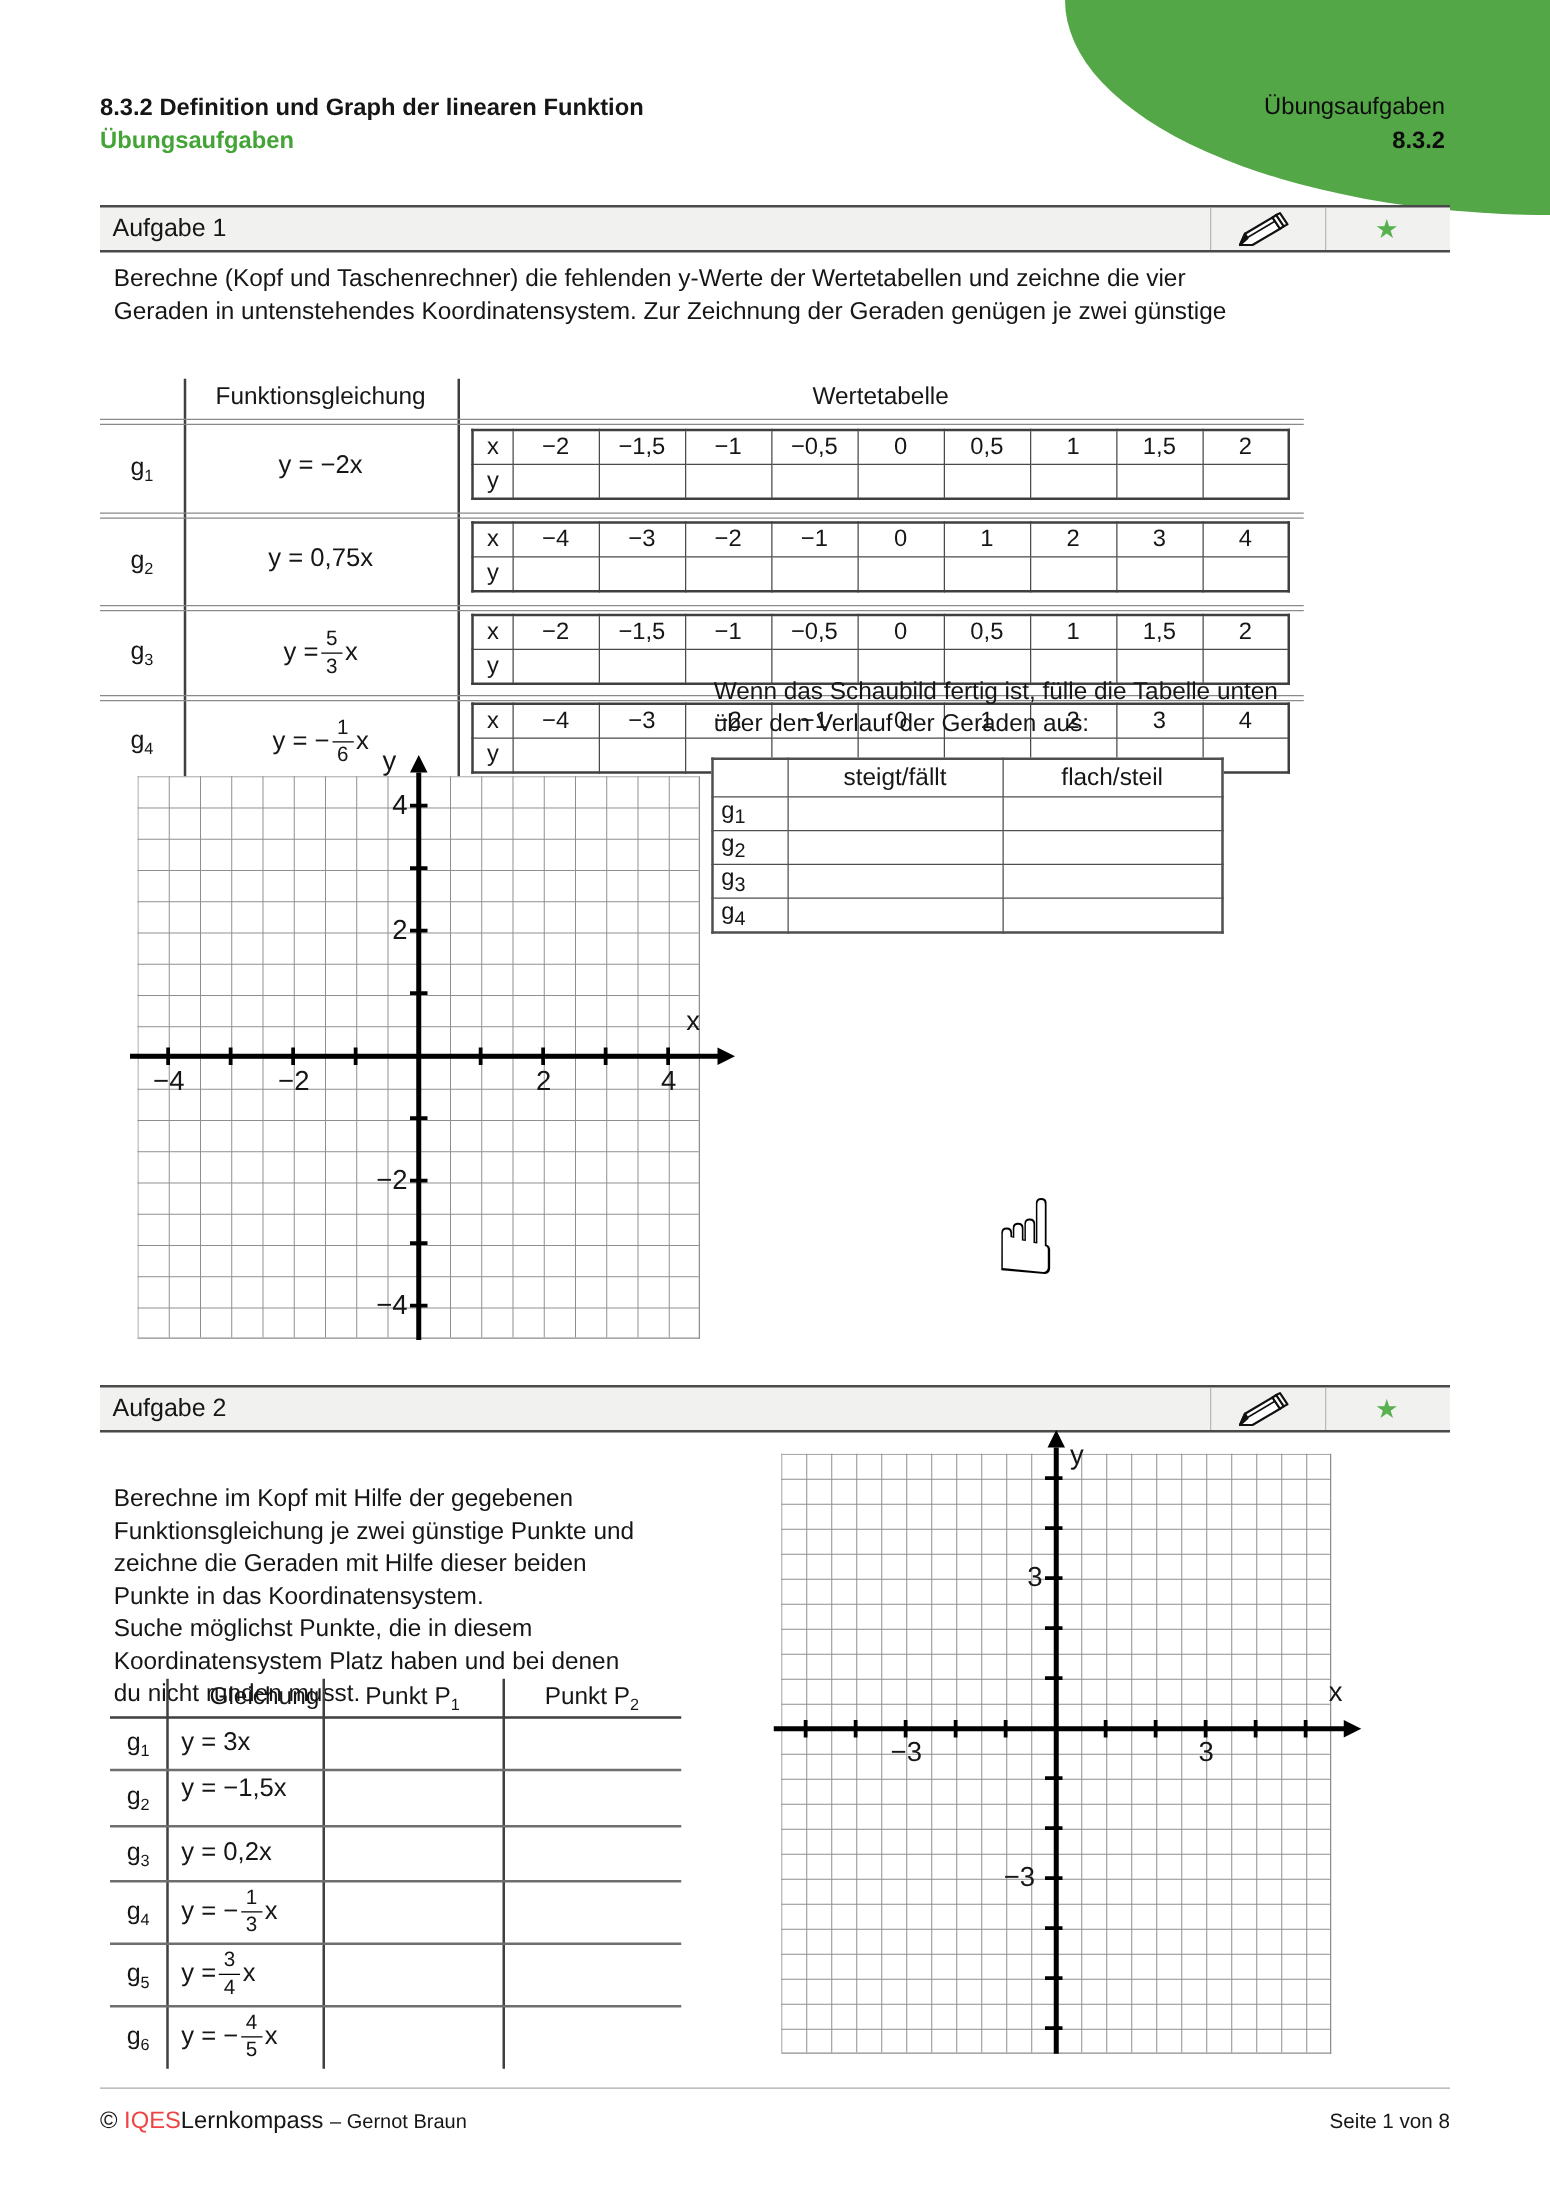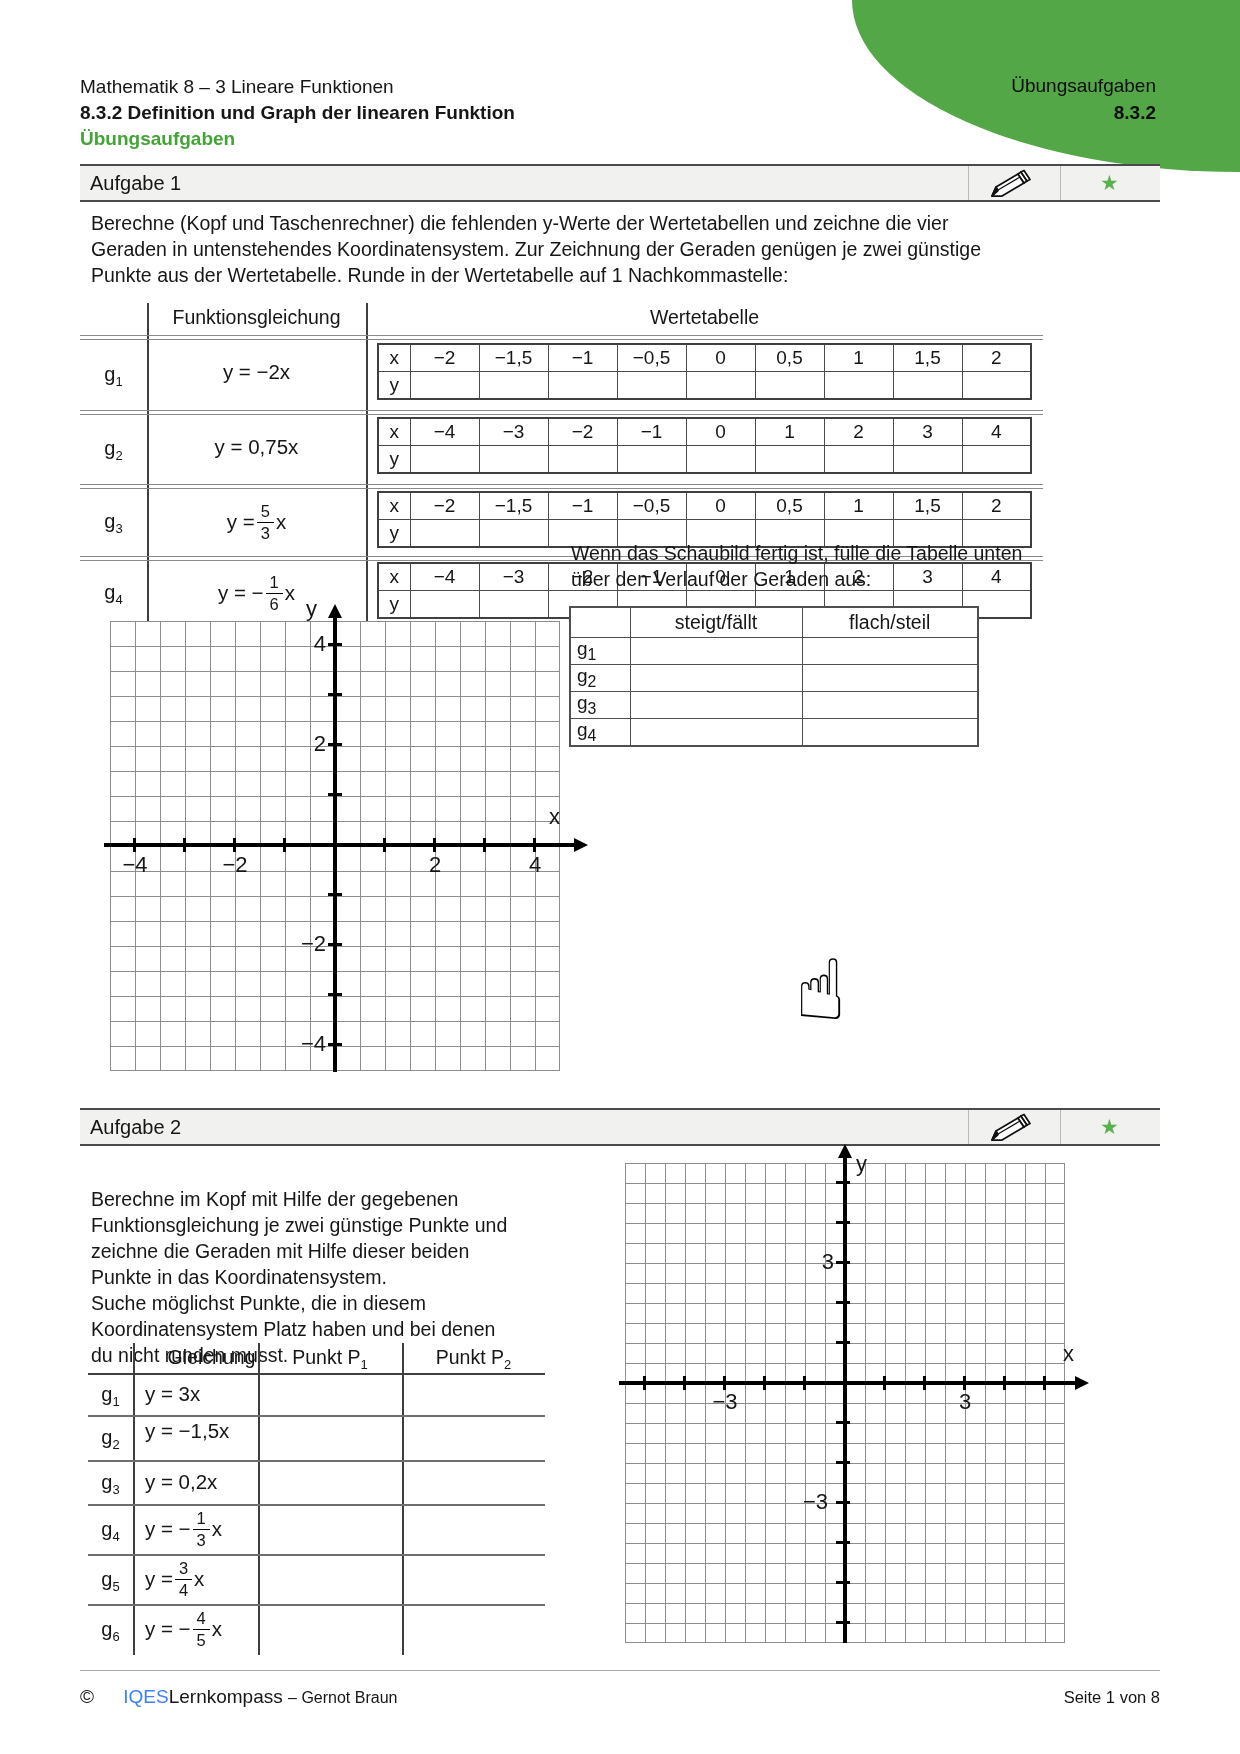--- a/index.html
+++ b/index.html
@@ -58,36 +58,35 @@
   table.vf th{height:29px;font-size:19.5px;text-align:center;}
   table.vf td{height:26px;font-size:19px;padding-left:6px;}
   
   .hintbox{position:absolute;border:2px solid #000;box-sizing:border-box;padding:9px 12px;font-size:16.5px;line-height:21px;background:#fff;}
   .hand{position:absolute;font-size:84px;line-height:1;color:#000;}
   
   .a2-rowline{position:absolute;height:1.6px;background:#6e6e6e;}
   
   .footer-rule{position:absolute;height:1px;background:#ababab;}
   .footer{position:absolute;font-size:19px;}
-  .footer .iqes{color:#3b82f6;margin-left:24px;}
+  .footer .iqes{color:#ef4444;}
   .footer .author{font-size:16px;}
   .pageinfo{position:absolute;font-size:16.5px;}
 </style>
 </head>
 <body>
 
 <div id="page">
 
   <div class="corner-blob"></div>
   <div class="corner-text">
     <div>Übungsaufgaben</div>
     <div class="bold">8.3.2</div>
   </div>
   <div class="abs" style="left:80px;top:74px;">
-    <div class="hdr-line">Mathematik 8 – 3 Lineare Funktionen</div>
     <div class="hdr-line bold">8.3.2 Definition und Graph der linearen Funktion</div>
     <div class="hdr-line green-text">Übungsaufgaben</div>
   </div>
 
   <div class="taskbar" style="top:164px;">
     <div class="taskbar-label">Aufgabe 1</div>
     <div class="bar-divider" style="left:888px;"></div>
     <div class="bar-divider" style="left:980px;"></div>
     <div class="pencil" style="left:905px;">
       <svg width="48" height="34" viewBox="0 0 96 68">
@@ -99,21 +98,20 @@
         </g>
         <line x1="26" y1="46" x2="70" y2="20" stroke="#111" stroke-width="2.5"></line>
       </svg>
     </div>
     <div class="star" style="left:1020px;">★</div>
   </div>
 
   <div class="abs para" style="left:80px;top:210px;width:1080px;">
     <div>Berechne (Kopf und Taschenrechner) die fehlenden y-Werte der Wertetabellen und zeichne die vier</div>
     <div>Geraden in untenstehendes Koordinatensystem. Zur Zeichnung der Geraden genügen je zwei günstige</div>
-    <div>Punkte aus der Wertetabelle. Runde in der Wertetabelle auf 1 Nachkommastelle:</div>
   </div>
 
   <div class="colhead" style="left:147px;top:306px;width:219px;">Funktionsgleichung</div>
   <div class="colhead" style="left:377px;top:306px;width:655px;">Wertetabelle</div>
   <div class="vline" style="left:147px;top:303px;height:319px;"></div>
   <div class="vline" style="left:366px;top:303px;height:319px;"></div>
   <div class="dline" style="left:80px;top:335px;width:963px;"></div>
   <div class="dline" style="left:80px;top:410px;width:963px;"></div>
   <div class="dline" style="left:80px;top:484px;width:963px;"></div>
   <div class="dline" style="left:80px;top:556px;width:963px;"></div>

